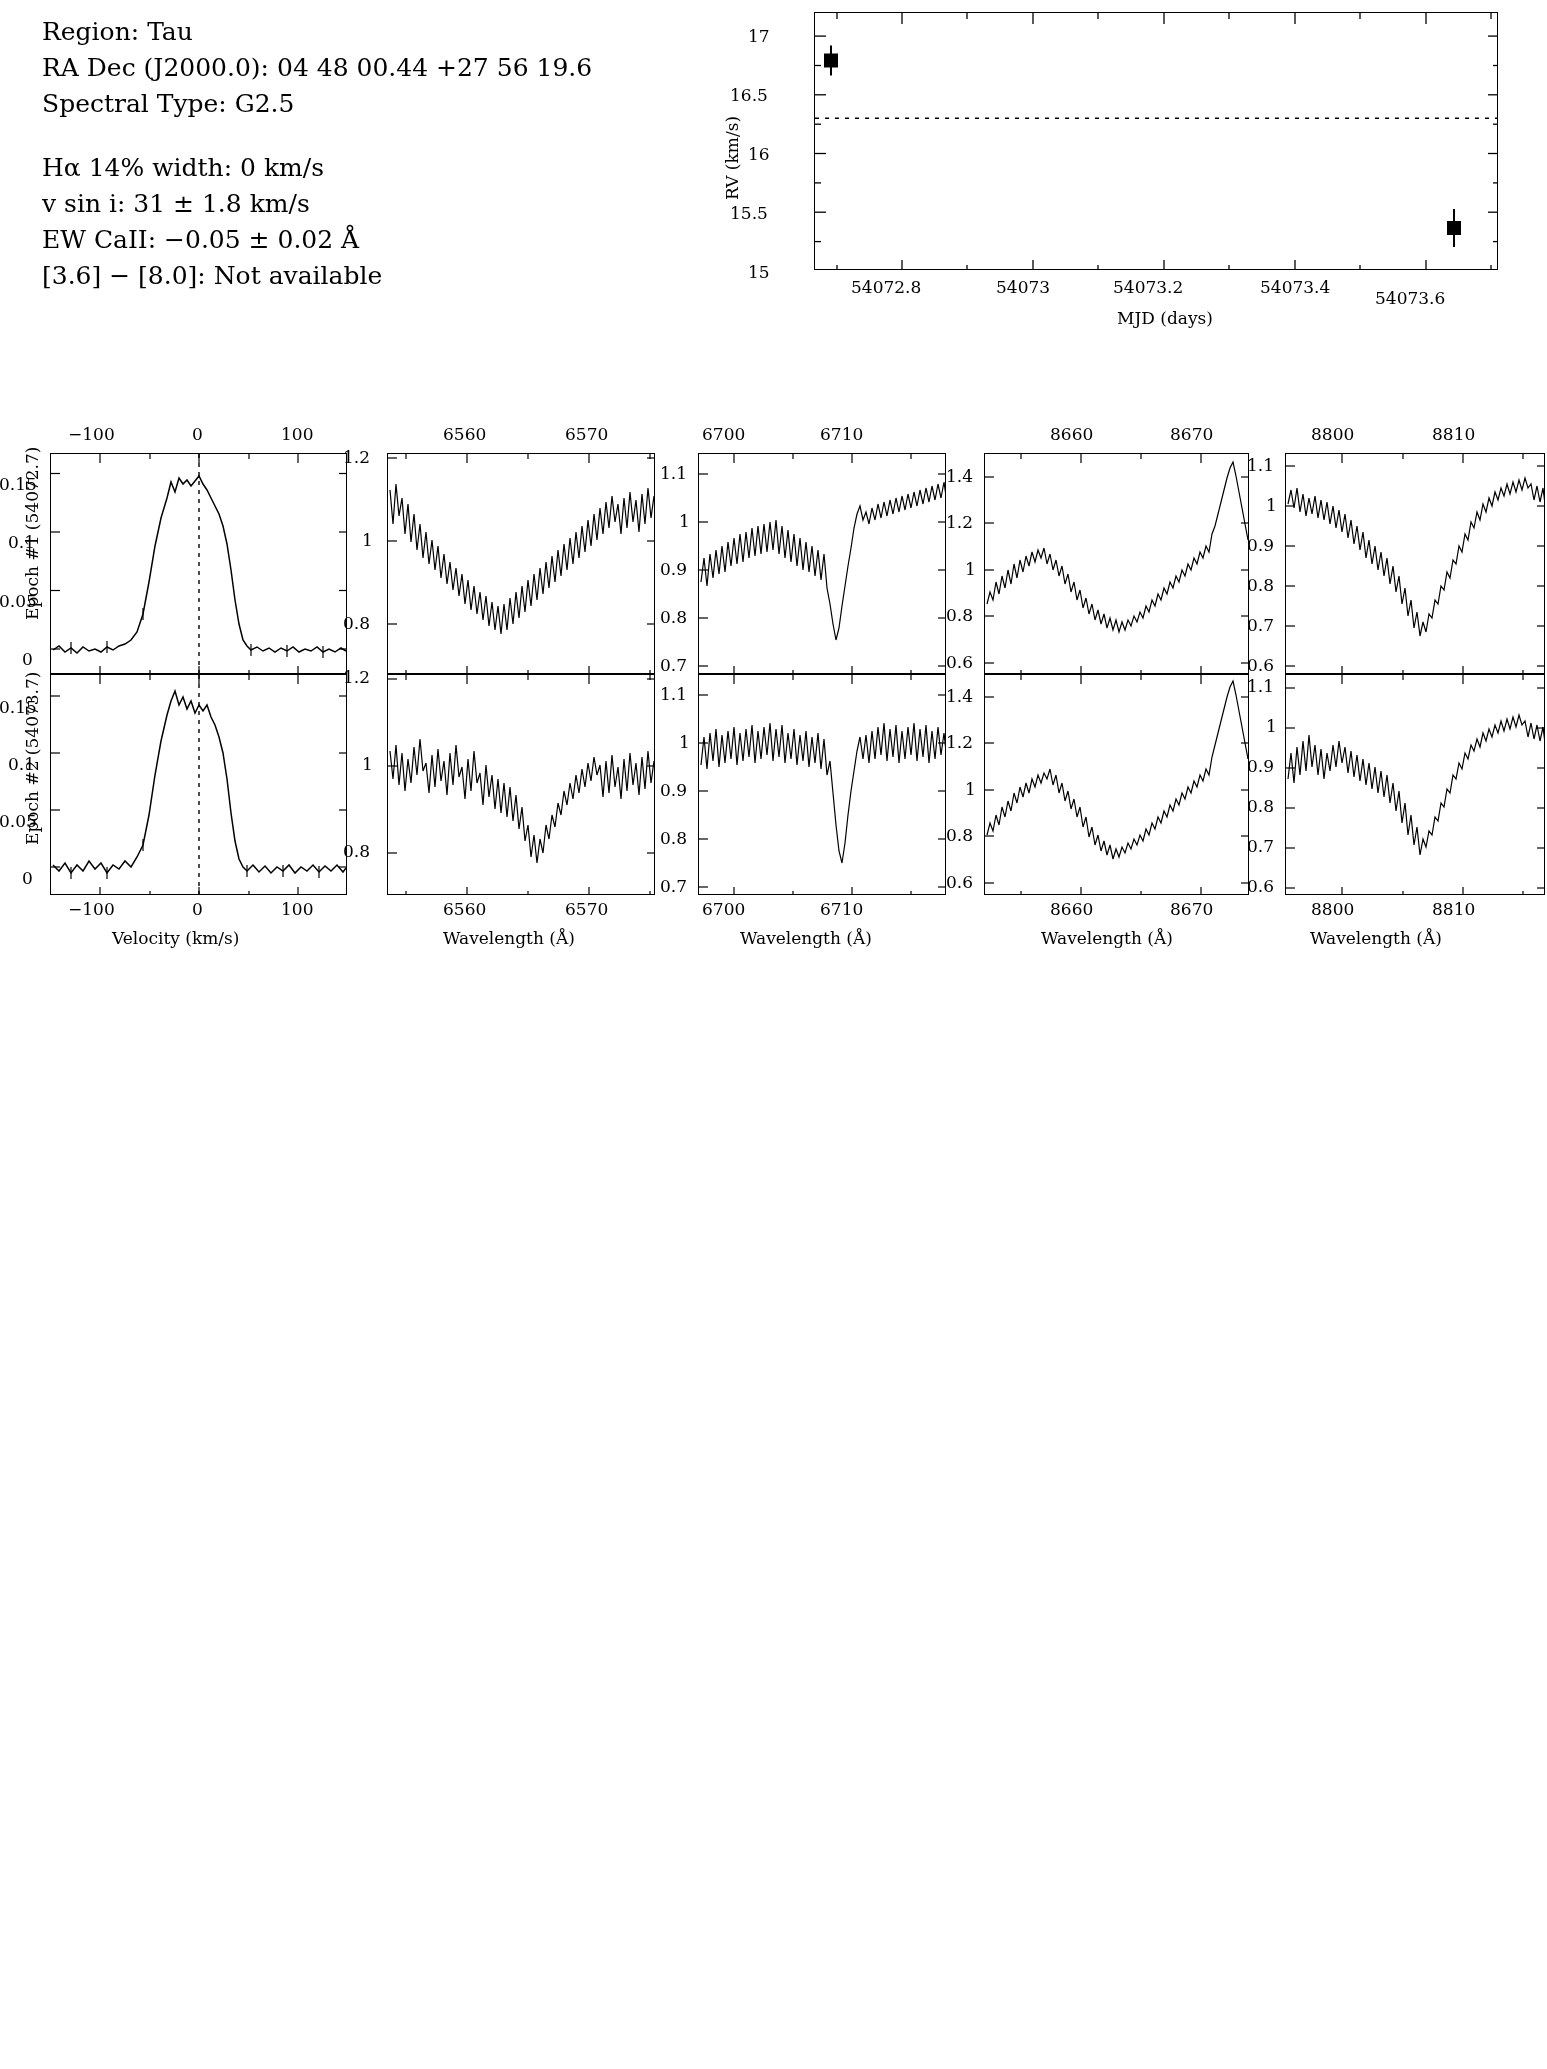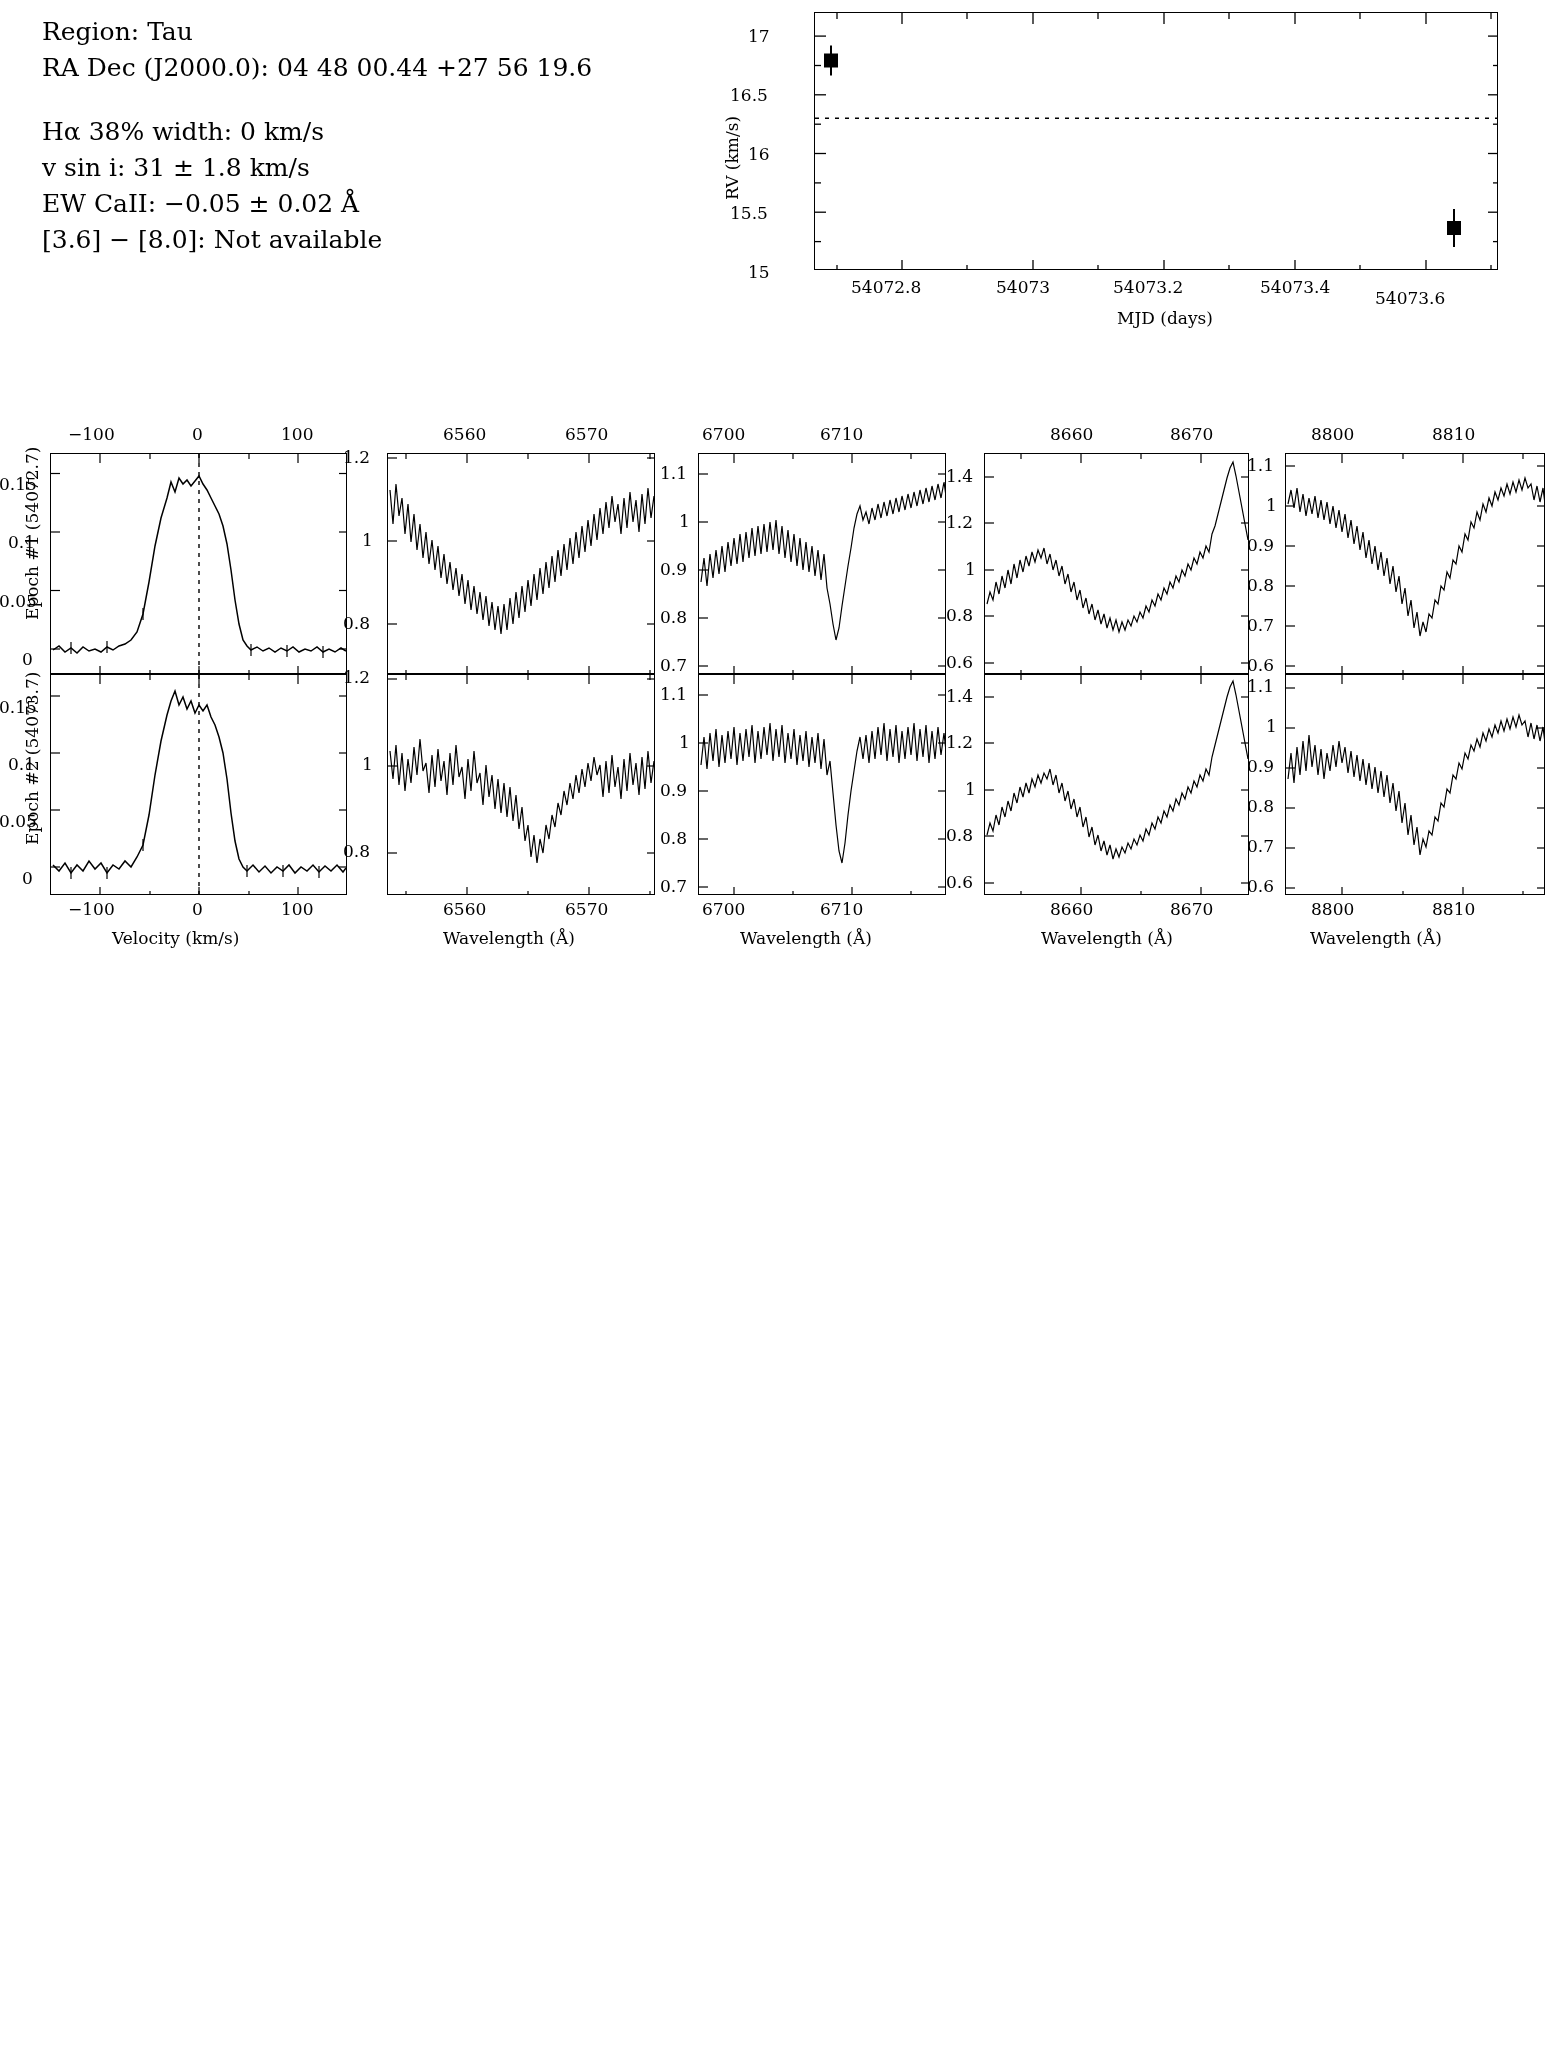--- a/index.html
+++ b/index.html
@@ -19,22 +19,23 @@
   .axlab.rot{transform-origin:0 0;transform:rotate(-90deg);}
 </style>
 </head>
 <body>
 
 <div class="page">
 
   <div class="info">
     <div>Region: Tau</div>
     <div>RA Dec (J2000.0): 04 48 00.44  +27 56 19.6</div>
+    <div>Spectral Type: G2.5</div>
     <div class="gap"></div>
-    <div>Hα 38% width: 0 km/s</div>
+    <div>Hα 14% width: 0 km/s</div>
     <div>v sin i: 31 ± 1.8 km/s</div>
     <div>EW CaII: −0.05 ± 0.02 Å</div>
     <div>[3.6] − [8.0]: Not available</div>
   </div>
 
   <div class="panel" style="left:814px;top:12px;width:684px;height:258px;">
     <svg width="684" height="258" viewBox="0 0 684 258">
 
       <g stroke="#000" stroke-width="1.3">
 

